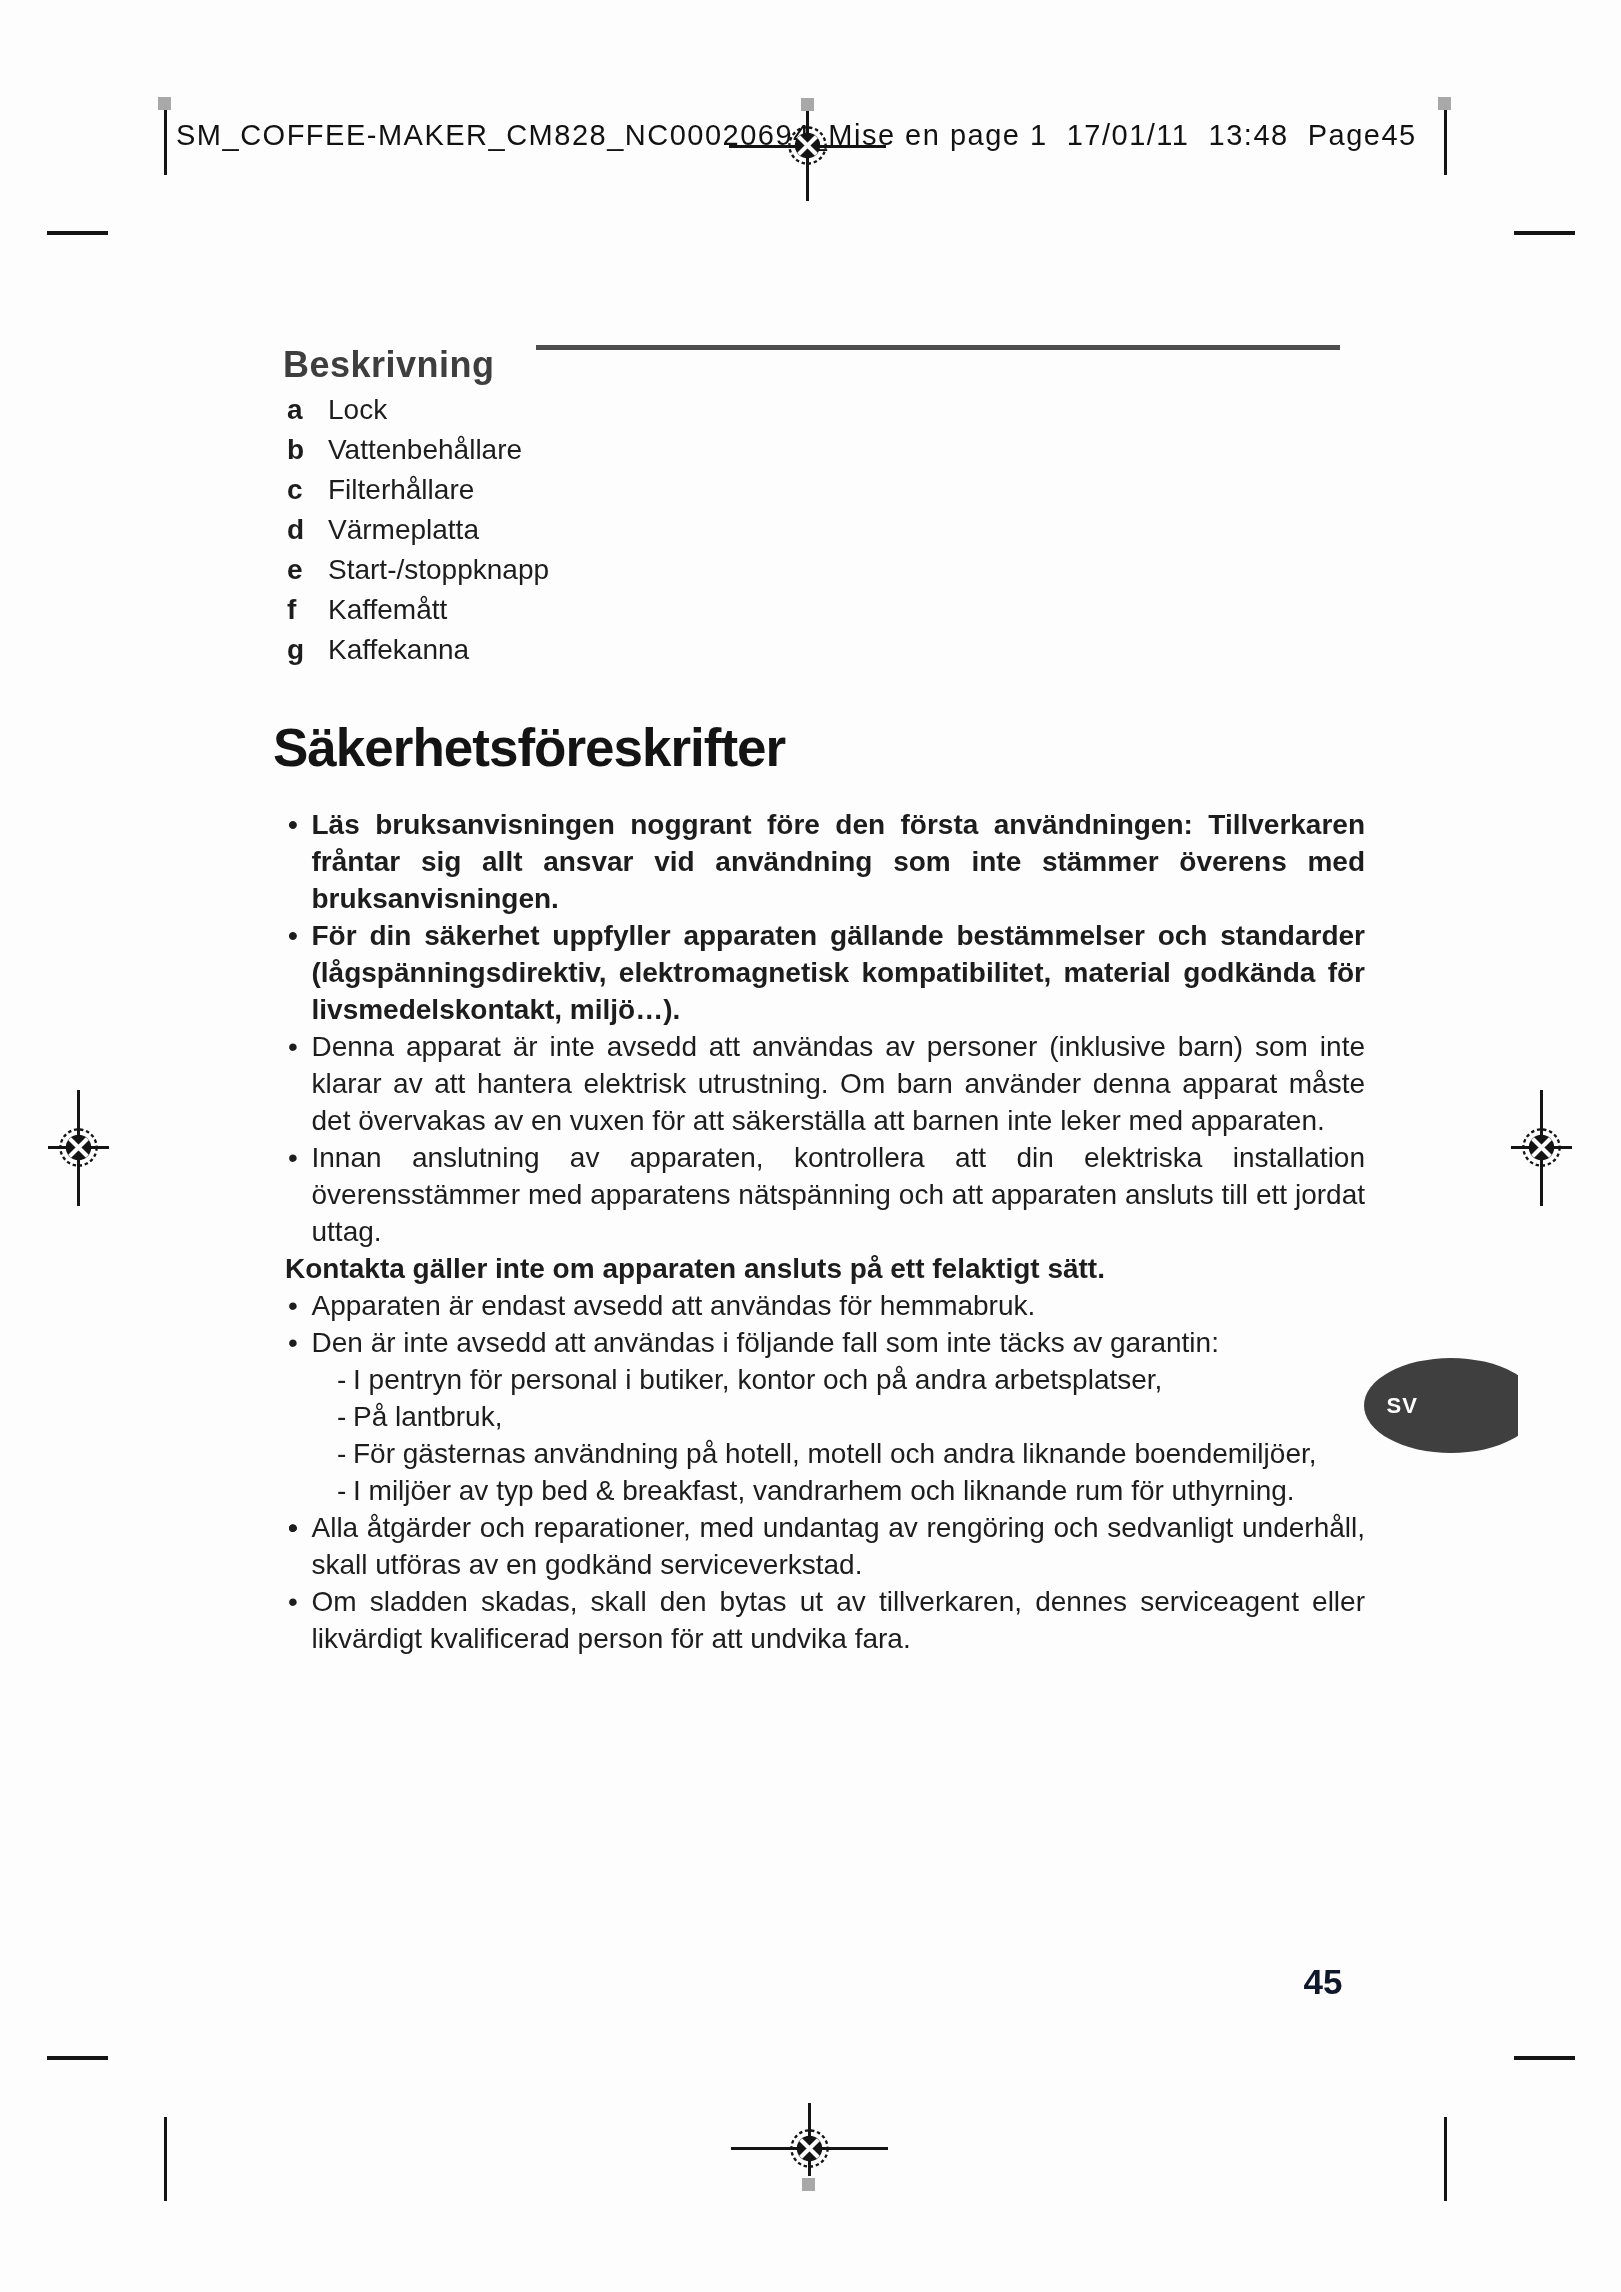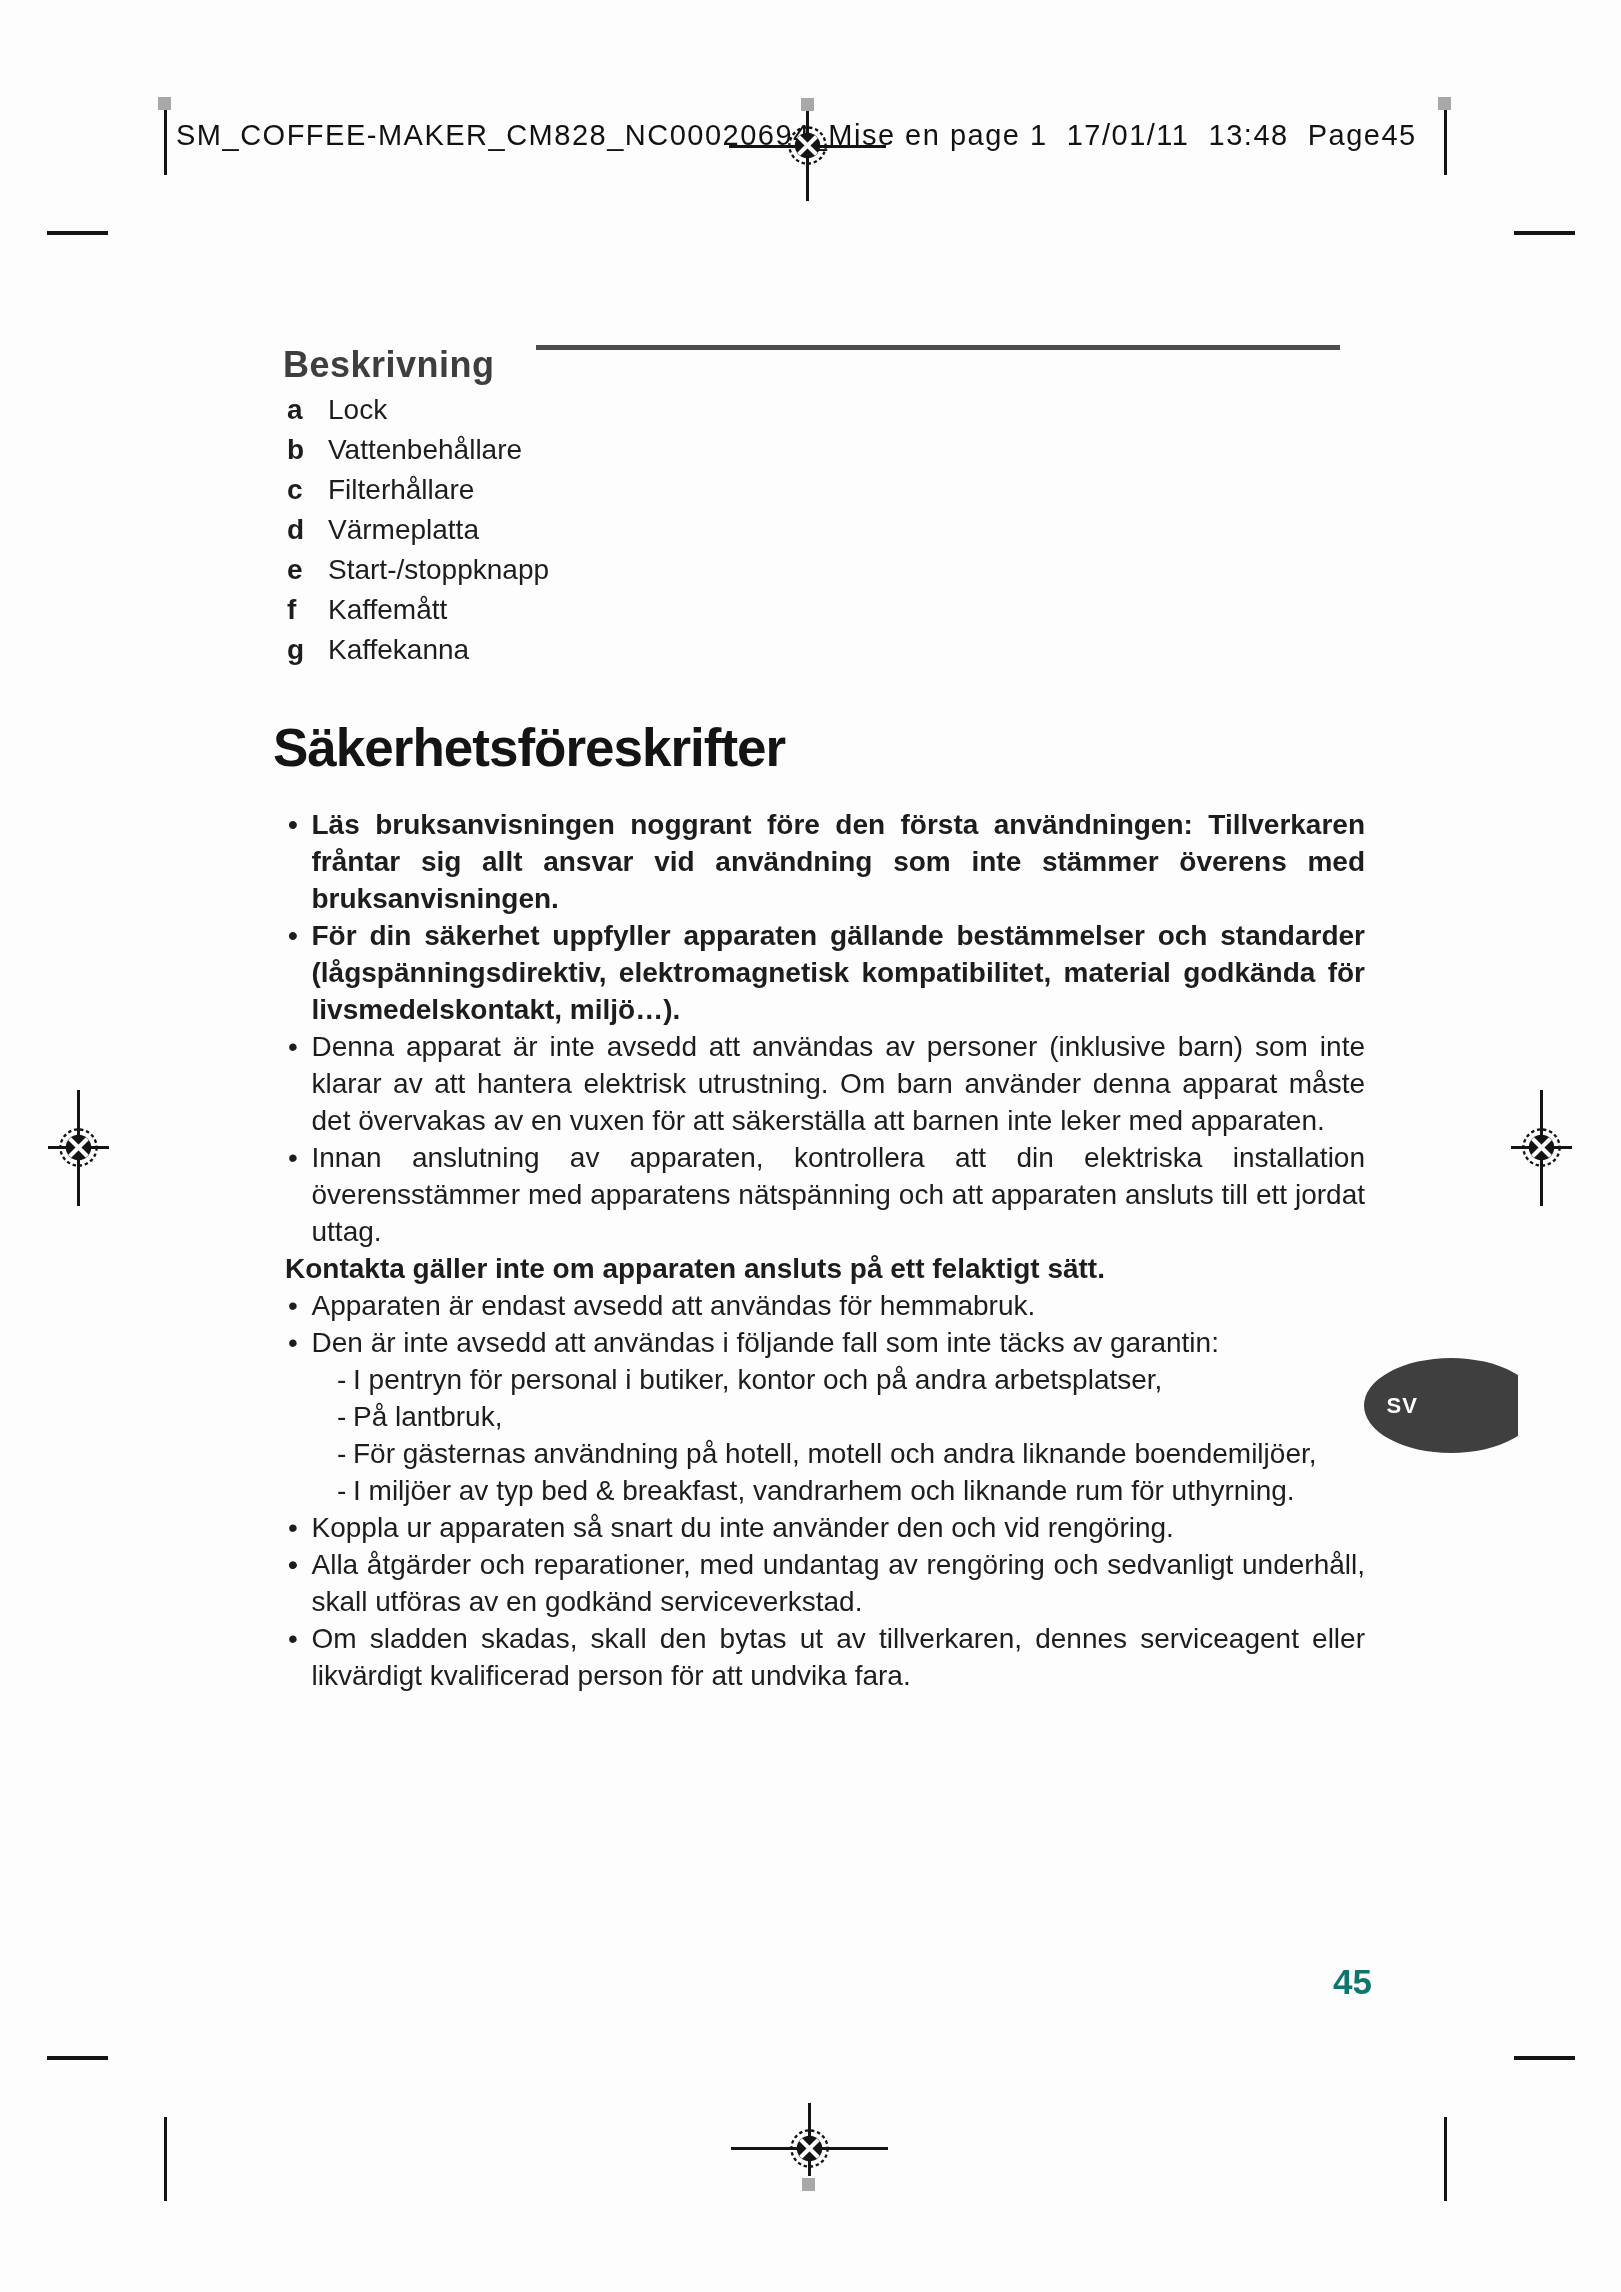--- a/index.html
+++ b/index.html
@@ -43,22 +43,22 @@
   .s-sub { position:relative; padding-left:68px; }
   .s-sub .dash { position:absolute; left:52px; top:0; }
   
   .badge-clip { position:absolute; left:1364px; top:1358px; width:154px; height:95px; overflow:hidden; }
   .badge { position:absolute; left:0; top:0; width:174px; height:95px; border-radius:50%; background:var(--badge-bg,#3f3f3f); }
   .badge-text {
     position:absolute; left:22.5px; top:0; height:95px; line-height:95px;
     font-size:22px; font-weight:bold; color:var(--badge-fg,#ffffff); letter-spacing:1px;
   }
   .page-number {
-    position:absolute; left:1274px; top:1962px; width:98px; text-align:right;
-    font-size:35px; font-weight:bold; color:#0f766e;
+    position:absolute; left:1274px; top:1962px; width:98px; text-align:center;
+    font-size:35px; font-weight:bold; color:#0f172a;
   }
   
   .mark-line { position:absolute; background:#141414; }
   .gray-sq { position:absolute; width:12.7px; height:12.7px; background:#a8a8a8; }
   .reg-svg { position:absolute; }
 </style>
 </head>
 <body>
 
 <div class="page">
@@ -106,21 +106,21 @@
       <div class="s-item s-bold"><span class="mk">•</span><span>För din säkerhet uppfyller apparaten gällande bestämmelser och standarder (lågspänningsdirektiv, elektromagnetisk kompatibilitet, material godkända för livsmedelskontakt, miljö…).</span></div>
       <div class="s-item"><span class="mk">•</span><span>Denna apparat är inte avsedd att användas av personer (inklusive barn) som inte klarar av att hantera elektrisk utrustning. Om barn använder denna apparat måste det övervakas av en vuxen för att säkerställa att barnen inte leker med apparaten.</span></div>
       <div class="s-item"><span class="mk">•</span><span>Innan anslutning av apparaten, kontrollera att din elektriska installation överensstämmer med apparatens nätspänning och att apparaten ansluts till ett jordat uttag.</span></div>
       <div class="s-bold">Kontakta gäller inte om apparaten ansluts på ett felaktigt sätt.</div>
       <div class="s-item"><span class="mk">•</span><span>Apparaten är endast avsedd att användas för hemmabruk.</span></div>
       <div class="s-item"><span class="mk">•</span><span>Den är inte avsedd att användas i följande fall som inte täcks av garantin:</span></div>
       <div class="s-sub"><span class="dash">-</span><span>I pentryn för personal i butiker, kontor och på andra arbetsplatser,</span></div>
       <div class="s-sub"><span class="dash">-</span><span>På lantbruk,</span></div>
       <div class="s-sub"><span class="dash">-</span><span>För gästernas användning på hotell, motell och andra liknande boendemiljöer,</span></div>
       <div class="s-sub"><span class="dash">-</span><span>I miljöer av typ bed &amp; breakfast, vandrarhem och liknande rum för uthyrning.</span></div>
-      <div class="s-item"><span class="mk">•</span><span>Koppla ur apparaten så snart du inte använder den och vid rengöring.</span></div>
+      <div class="s-item"><span class="mk">•</span></div>
       <div class="s-item"><span class="mk">•</span></div>
       <div class="s-item"><span class="mk">•</span><span>Alla åtgärder och reparationer, med undantag av rengöring och sedvanligt underhåll, skall utföras av en godkänd serviceverkstad.</span></div>
       <div class="s-item"><span class="mk">•</span><span>Om sladden skadas, skall den bytas ut av tillverkaren, dennes serviceagent eller likvärdigt kvalificerad person för att undvika fara.</span></div>
     </div>
 
   <div class="badge-clip">
     <div class="badge"></div>
     <div class="badge-text">SV</div>
   </div>
 

